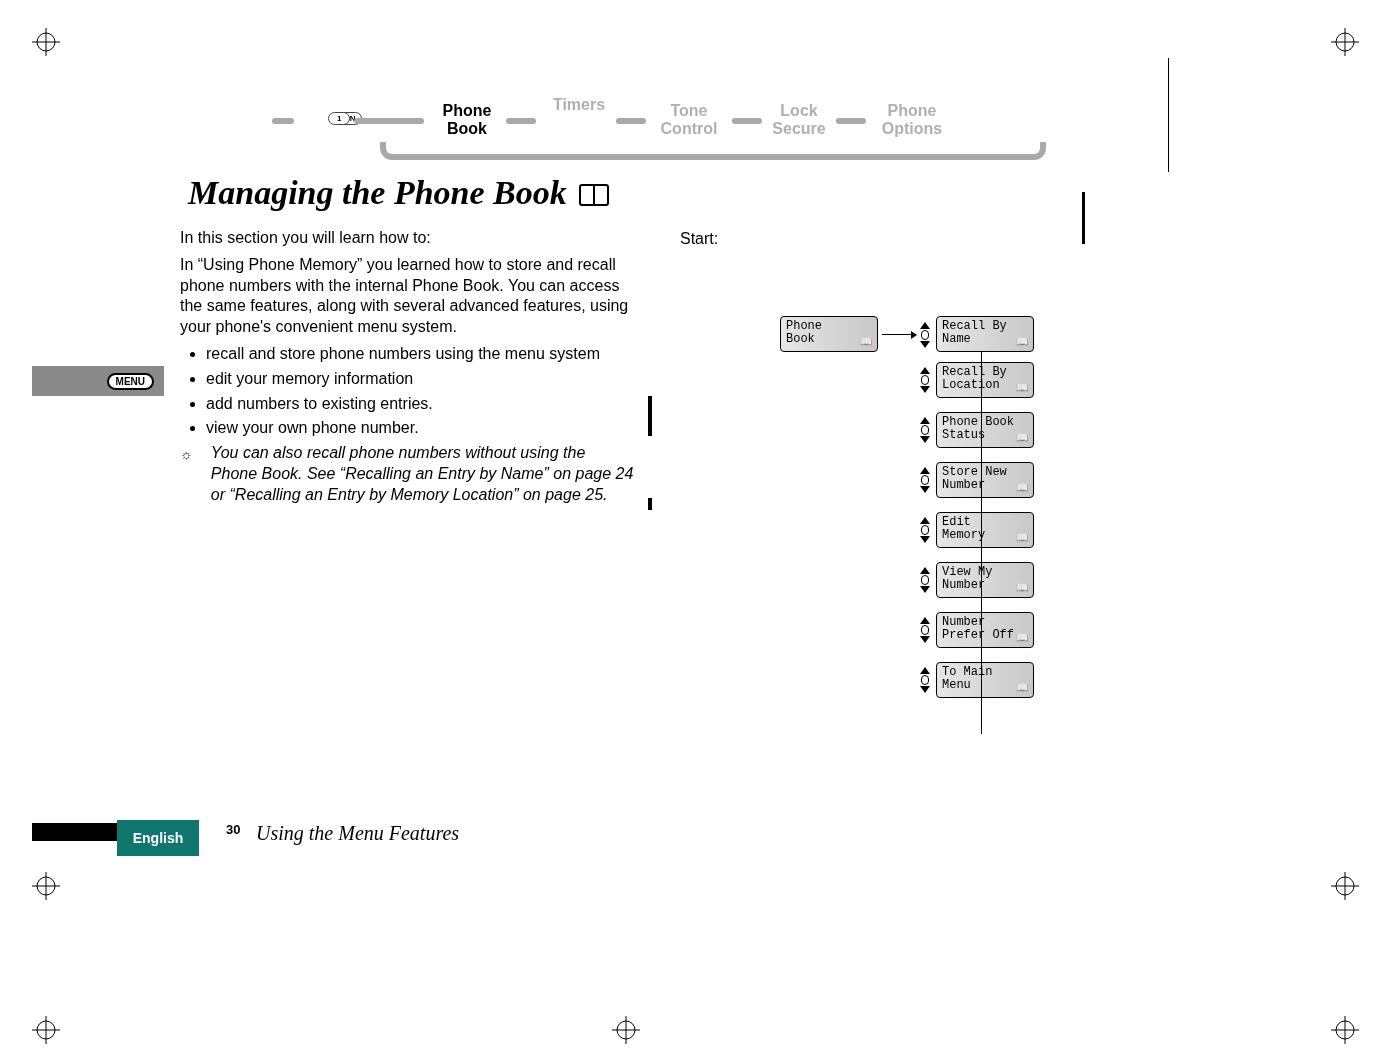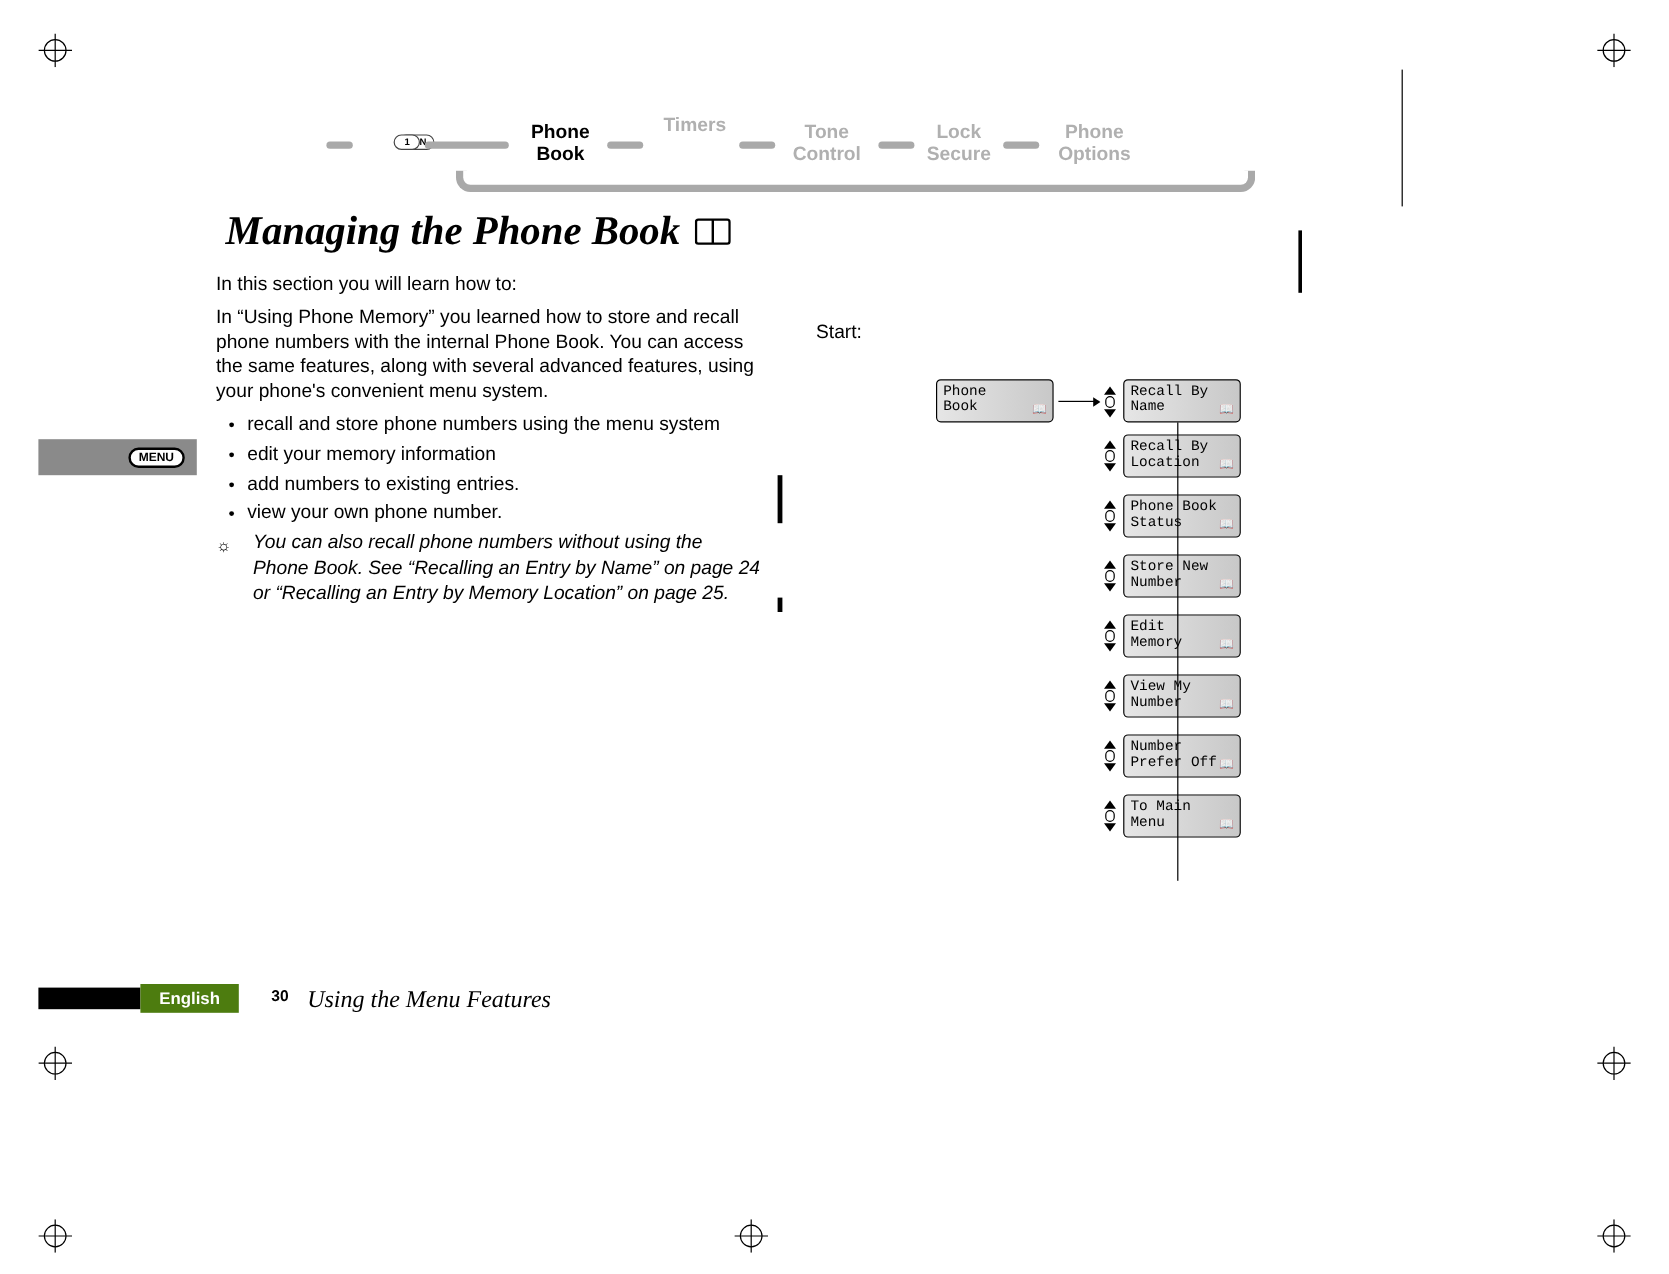--- a/index.html
+++ b/index.html
@@ -163,21 +163,20 @@
   .note-row .note-text {
     font-style: italic;
     font-size: 16px;
   }
 
   
   .start-label {
     position: absolute;
     left: 680px; top: 230px;
     font-size: 16px;
-    margin-top: 39px;
   }
 
   
   .menu-badge-block {
     position: absolute;
     left: 32px; top: 366px;
     width: 132px; height: 30px;
     background: #8a8a8a;
     display: flex;
     align-items: center;
@@ -276,22 +275,22 @@
   
   .footer-bar {
     position: absolute;
     left: 32px; top: 823px;
     width: 85px; height: 18px;
     background: #000;
   }
   .footer-lang {
     position: absolute;
     left: 117px; top: 820px;
-    width: 82px; height: 24px;
-    background: #4d7c0f;
+    width: 82px; height: 36px;
+    background: #0f766e;
     color: #fff;
     font-size: 14px;
     font-weight: bold;
     display: flex;
     align-items: center;
     justify-content: center;
   }
   .footer-page {
     position: absolute;
     left: 226px; top: 822px;

